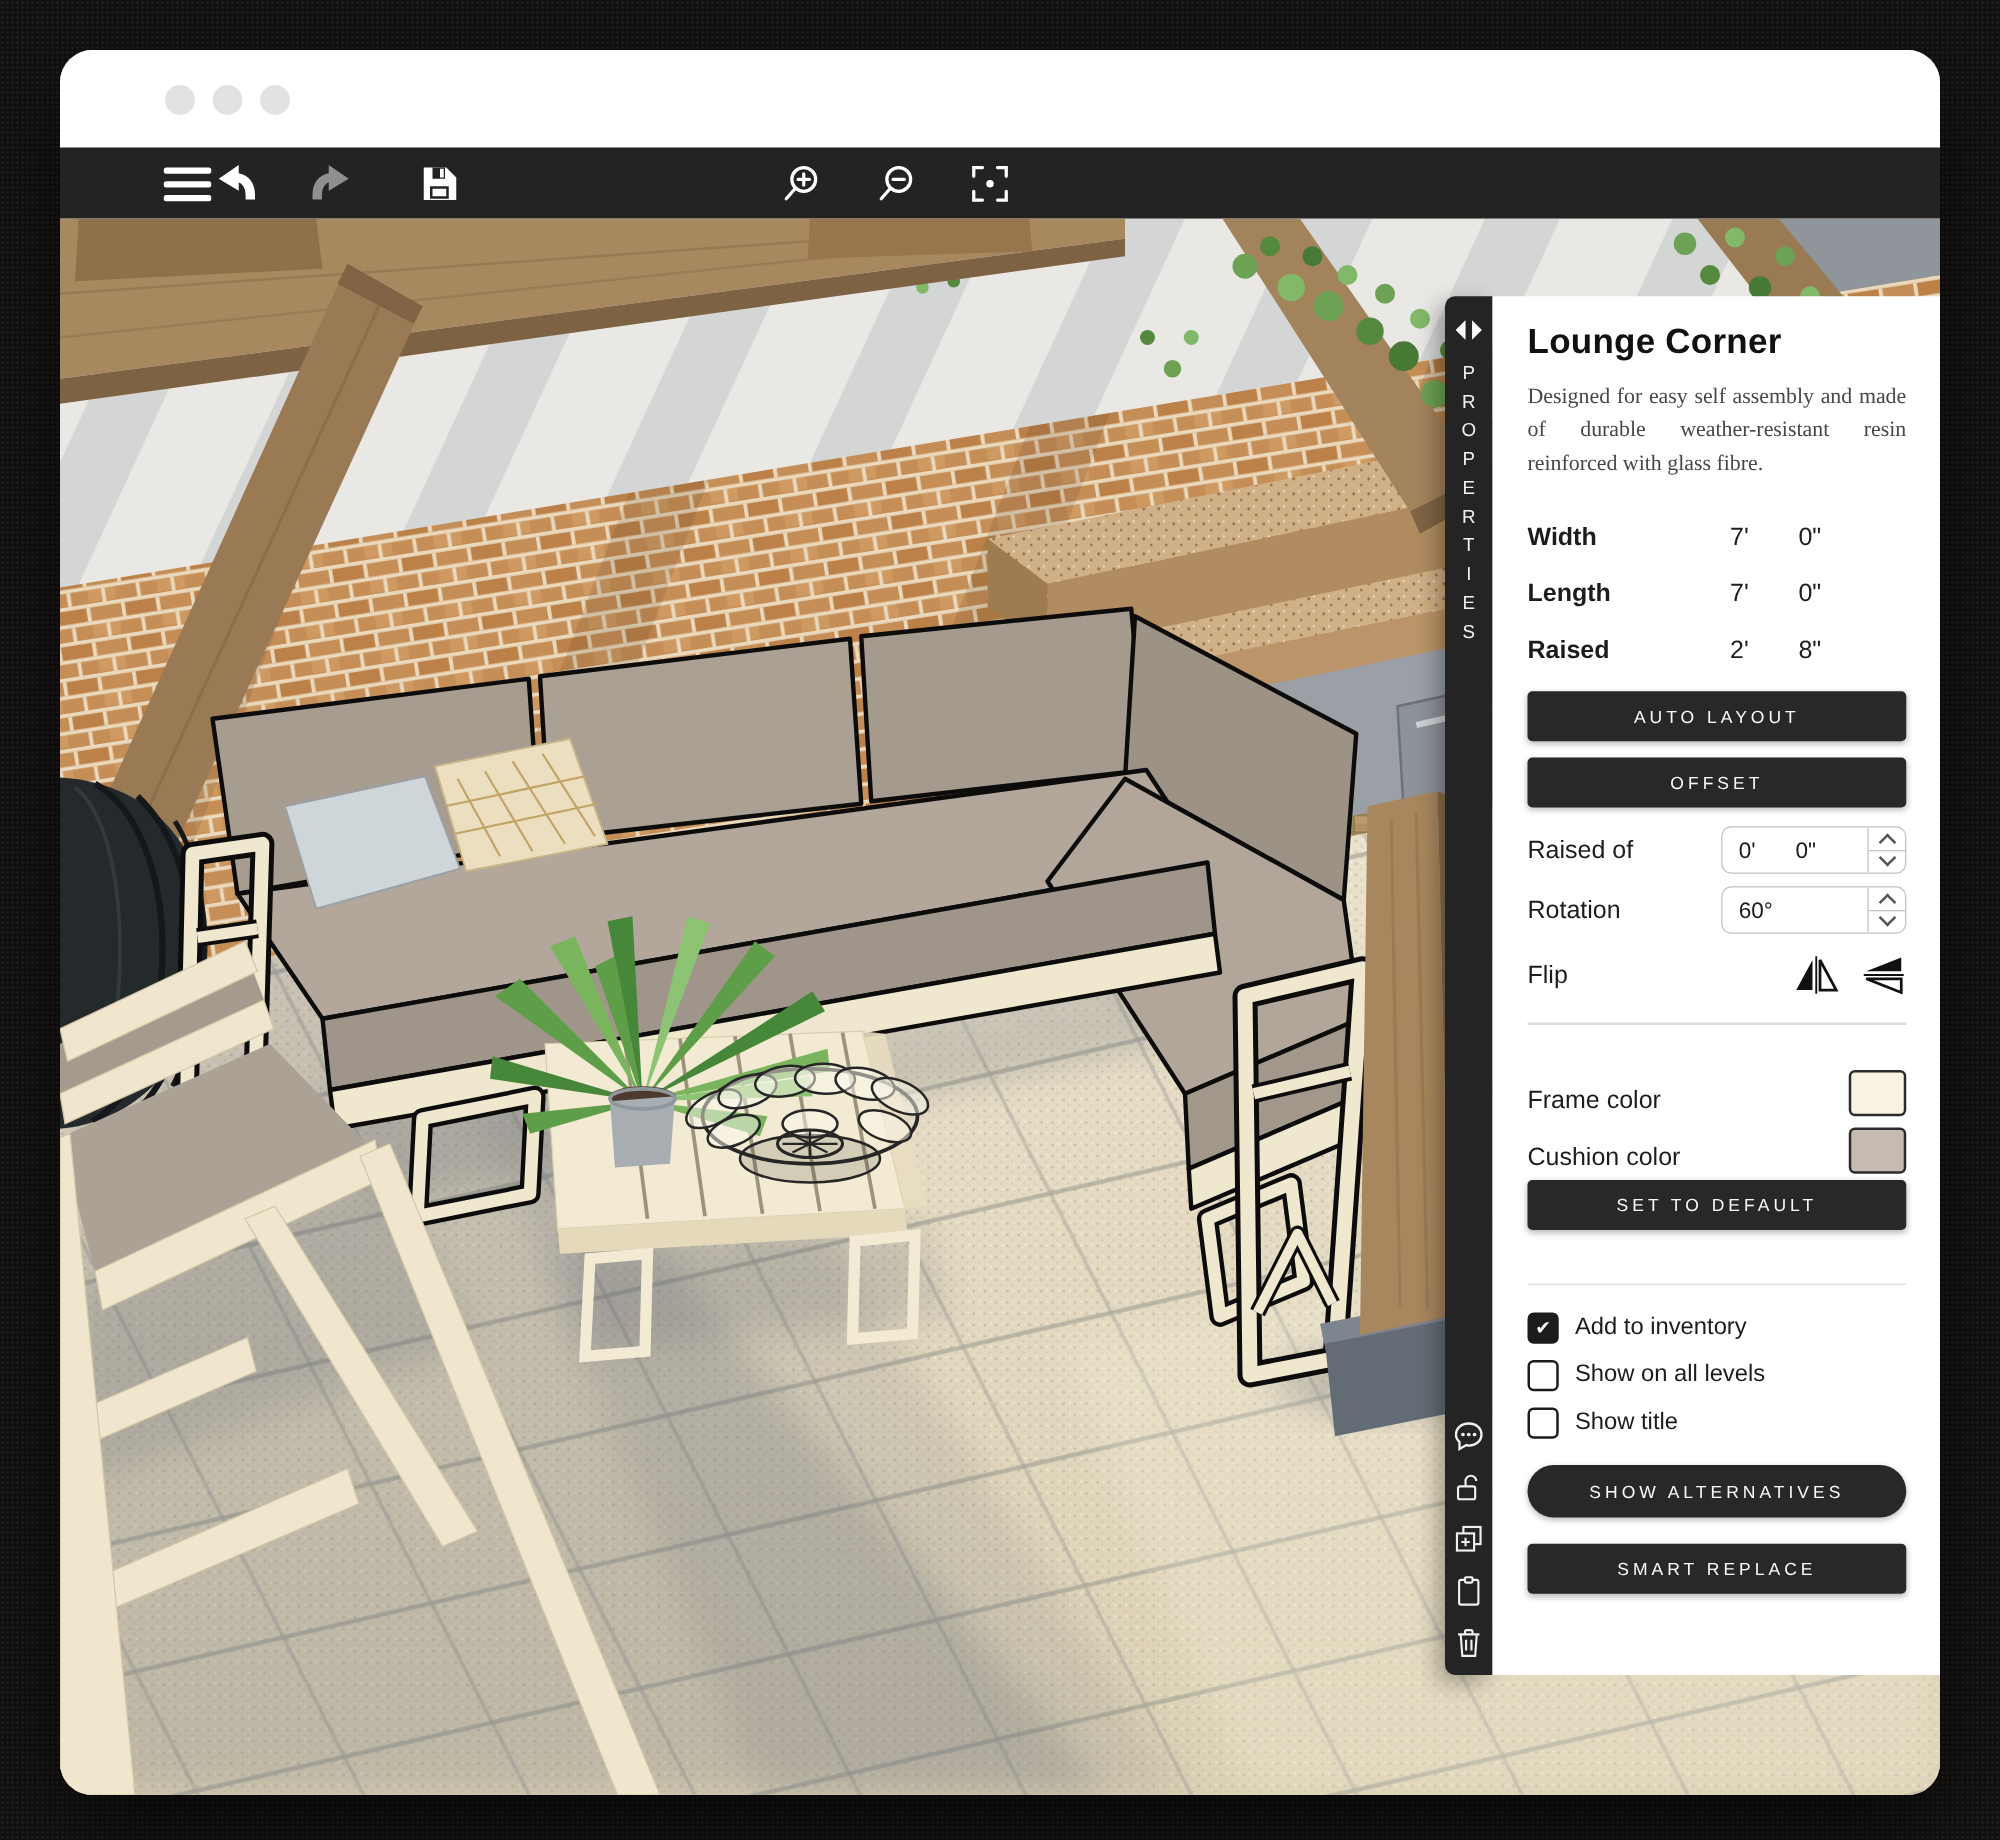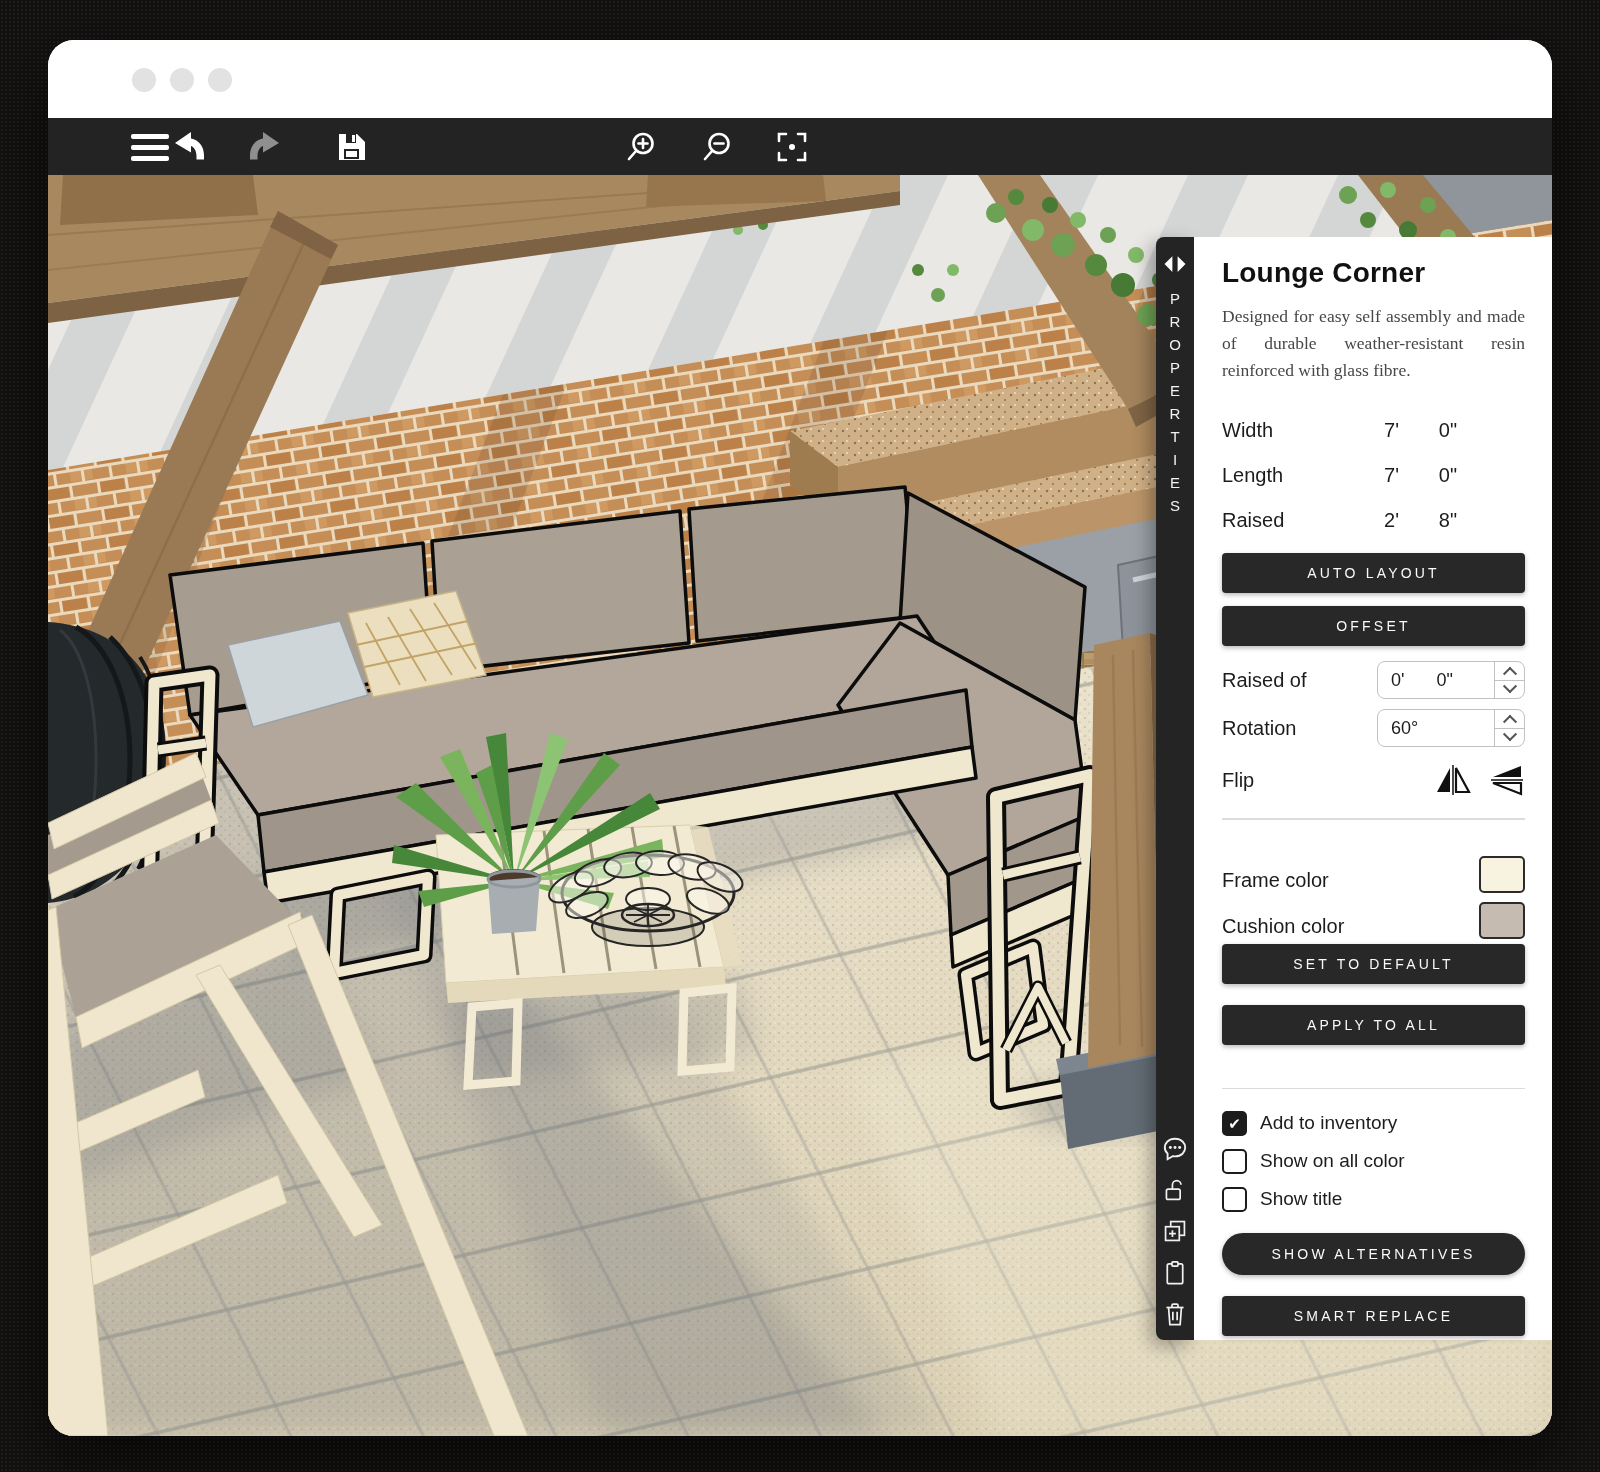--- a/index.html
+++ b/index.html
@@ -39,21 +39,21 @@
 
   
   .panel{
     position:absolute;left:1146px;top:62px;width:358px;height:1103px;
     background:#ffffff;box-sizing:border-box;padding:0 27px 0 28px;color:#1c1c1c;
   }
   .panel h1{margin:16px 0 0;font-size:28px;line-height:40px;font-weight:600;letter-spacing:.2px;color:#111;}
   .desc{margin-top:10px;font-size:17.5px;line-height:27px;color:#474747;text-align:justify;font-family:Liberation Serif, serif;}
   .dims{margin-top:24px;}
   .dim-row{display:flex;align-items:center;height:45px;padding-right:68px;font-size:20px;}
-  .dim-row .lbl{flex:1;}
+  .dim-row .lbl{flex:1;font-weight:bold;}
   .dim-row .ft{width:72px;text-align:right;}
   .dim-row .in{width:58px;text-align:right;}
   .btn-dark{
     display:flex;align-items:center;justify-content:center;height:40px;width:100%;
     background:#282828;color:#fafafa;font-size:14px;letter-spacing:3.2px;font-weight:500;
     border-radius:4px;box-sizing:border-box;cursor:pointer;box-shadow:0 2px 5px rgba(0,0,0,.28);
     font-family:"Liberation Sans",sans-serif;
   }
   .mt10{margin-top:10px;}.mt13{margin-top:13px;}
   .mt21{margin-top:21px;}.mt20{margin-top:20px;border-radius:21px;}.mt4{margin-top:4px;}
@@ -574,31 +574,30 @@
     <div class="color-row first">
       <span class="lbl">Frame color</span>
       <span class="swatch" style="background-color: rgb(248, 242, 224);"></span>
     </div>
     <div class="color-row">
       <span class="lbl">Cushion color</span>
       <span class="swatch" style="background-color: rgb(197, 187, 177);"></span>
     </div>
 
     <div class="btn-dark mt4">SET TO DEFAULT</div>
-    <div class="btn-dark mt21">APPLY TO ALL</div>
 
     <div class="divider d2"></div>
 
     <div class="cb-row first">
       <span class="cb checked"></span>
       <span class="lbl">Add to inventory</span>
     </div>
     <div class="cb-row">
       <span class="cb"></span>
-      <span class="lbl">Show on all color</span>
+      <span class="lbl">Show on all levels</span>
     </div>
     <div class="cb-row">
       <span class="cb"></span>
       <span class="lbl">Show title</span>
     </div>
 
     <div class="btn-dark btn-alt mt20">SHOW ALTERNATIVES</div>
     <div class="btn-dark mt21">SMART REPLACE</div>
   </div>
 

